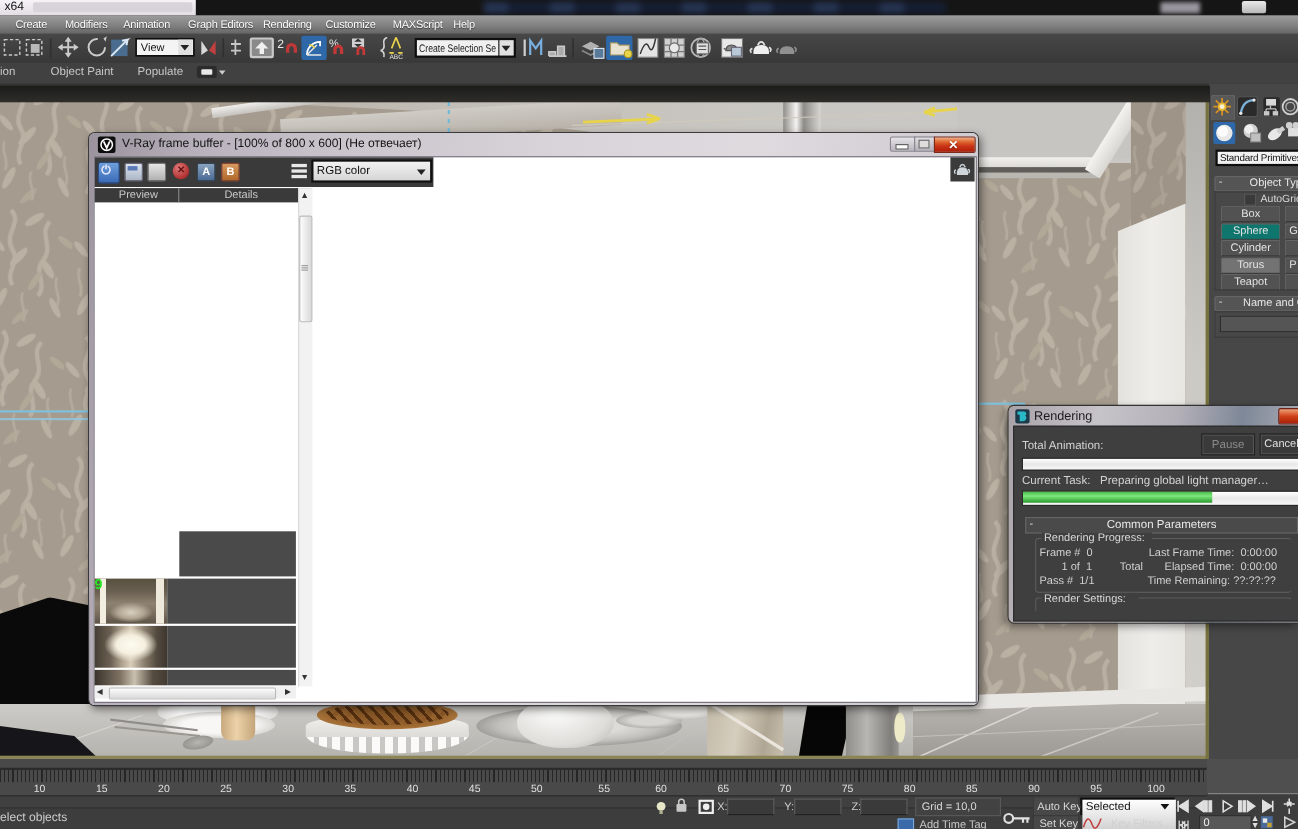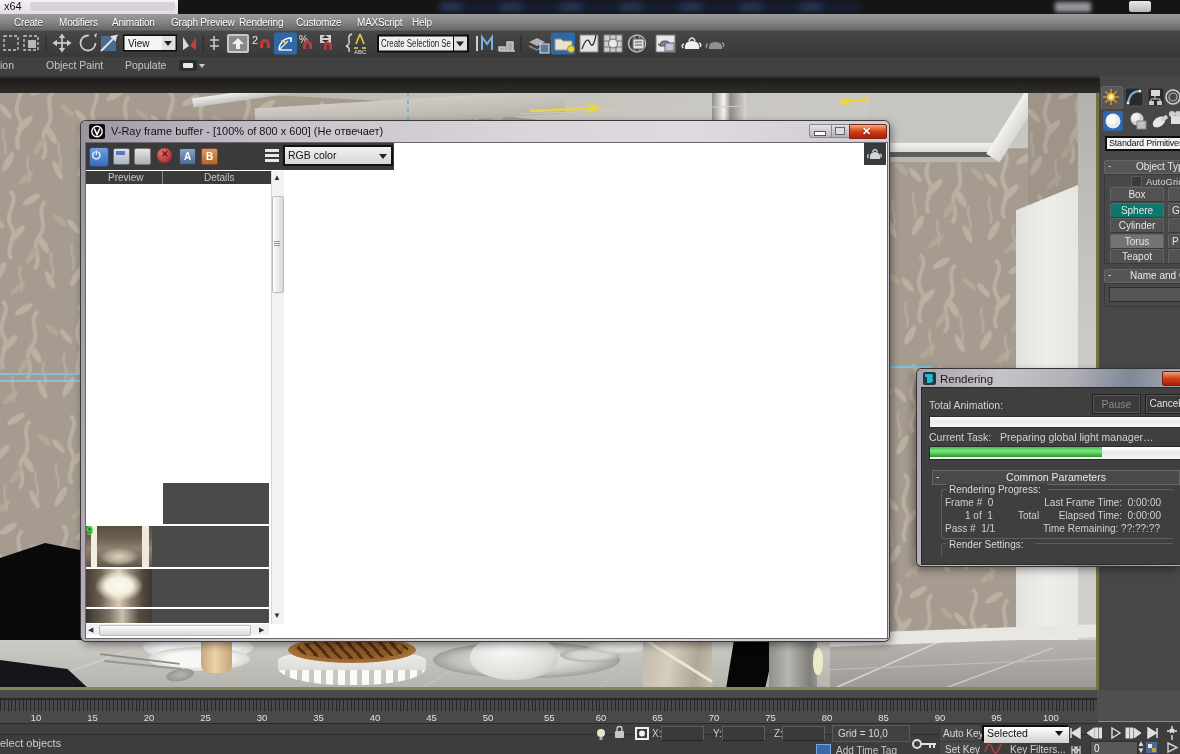--- a/index.html
+++ b/index.html
@@ -134,21 +134,21 @@
   <div class="abs" style="left:30px;top:2px;width:145px;height:9px;background:#d8d3da;border-radius:2px;"></div>
   <div class="abs" style="left:440px;top:2px;width:420px;height:10px;background:repeating-linear-gradient(90deg,#2a3d66 0 22px,#16213c 22px 60px);filter:blur(3px);opacity:.8;"></div>
   <div class="abs" style="left:1055px;top:2px;width:36px;height:10px;background:#9a96a0;filter:blur(2px);"></div>
   <div class="abs" style="left:1129px;top:1px;width:22px;height:11px;background:linear-gradient(180deg,#e8e8e8,#b8b8b8);border-radius:2px;"></div>
 
   <div class="abs" style="left:0;top:14px;width:1180px;height:16px;background:linear-gradient(180deg,#9c9c9c,#828282 55%,#686868);border-bottom:1px solid #3f3f3f;"></div>
   <div class="abs nw" style="left:0;top:17px;width:640px;height:13px;font-size:10px;color:#fff;text-shadow:0 1px 1px #333;letter-spacing:-0.2px;">
     <span style="position:absolute;left:14px;">Create</span>
     <span style="position:absolute;left:59px;">Modifiers</span>
     <span style="position:absolute;left:112px;">Animation</span>
-    <span style="position:absolute;left:171px;">Graph Preview</span>
+    <span style="position:absolute;left:171px;">Graph Editors</span>
     <span style="position:absolute;left:239px;">Rendering</span>
     <span style="position:absolute;left:296px;">Customize</span>
     <span style="position:absolute;left:357px;">MAXScript</span>
     <span style="position:absolute;left:412px;">Help</span>
   </div>
 
   <div class="abs" style="left:0;top:30px;width:1180px;height:27px;background:linear-gradient(180deg,#474747,#383838);border-top:1px solid #5a5a5a;"></div>
   <svg class="abs" style="left:0;top:30px;" width="740" height="27" id="tbicons">
 
     <rect x="4" y="6" width="14" height="14" fill="none" stroke="#c8c8c8" stroke-width="1.3" stroke-dasharray="3 2"></rect>
@@ -397,21 +397,21 @@
 
   <div class="abs" style="left:816px;top:744px;width:13px;height:10px;background:#3a6aa8;border:1px solid #7aa8d8;"></div>
   <div class="abs nw" style="left:836px;top:745px;width:90px;height:10px;font-size:10px;color:#c8c8c8;">Add Time Tag</div>
 
   <div class="abs" style="left:939px;top:724px;width:40px;height:16px;background:#484848;border:1px solid #3a3a3a;"></div>
   <div class="abs nw" style="left:943px;top:728px;width:40px;height:11px;font-size:10px;color:#d8d8d8;">Auto Key</div>
   <div class="abs" style="left:939px;top:741px;width:40px;height:13px;background:#484848;border:1px solid #3a3a3a;"></div>
   <div class="abs nw" style="left:945px;top:744px;width:40px;height:11px;font-size:10px;color:#d8d8d8;">Set Key</div>
 
   <div class="abs" style="left:982px;top:725px;width:86px;height:16px;background:#0e0e0e;"></div>
-  <div class="abs nw" style="left:984px;top:727px;width:82px;height:12px;background:linear-gradient(180deg,#ffffff,#d0d0d0);font-size:10.5px;color:#111;padding:0 0 4px 3px;line-height:12px;">Selected</div>
+  <div class="abs nw" style="left:984px;top:727px;width:82px;height:12px;background:linear-gradient(180deg,#ffffff,#d0d0d0);font-size:10.5px;color:#111;padding:0 0 16px 3px;line-height:12px;">Selected</div>
   <div class="abs" style="left:1055px;top:731px;width:0;height:0;border:4px solid transparent;border-top:5px solid #111;"></div>
 
   <svg class="abs" style="left:984px;top:742px;" width="20" height="12">
     <path d="M1,10 q4,-14 8,-2 q3,8 8,-6" stroke="#c04040" stroke-width="1.4" fill="none"></path>
   </svg>
   <div class="abs nw" style="left:1010px;top:744px;width:70px;height:11px;font-size:10px;color:#d0d0d0;">Key Filters...</div>
 
   <svg class="abs" style="left:1068px;top:724px;" width="112" height="30">
     <g fill="#e0e0e0" stroke="#e0e0e0">
       <path d="M12,4 l-8,5 l8,5 z M3,4 v10" stroke-width="1.5"></path>

